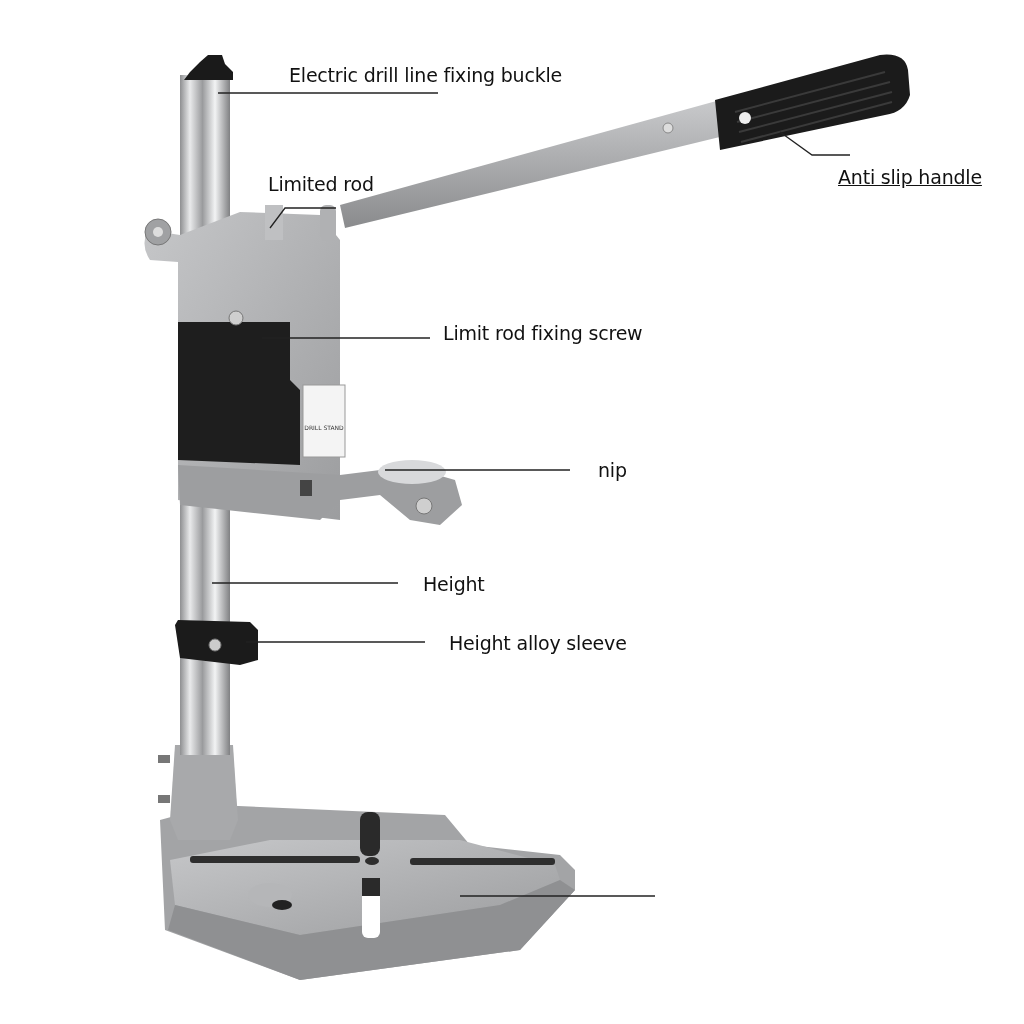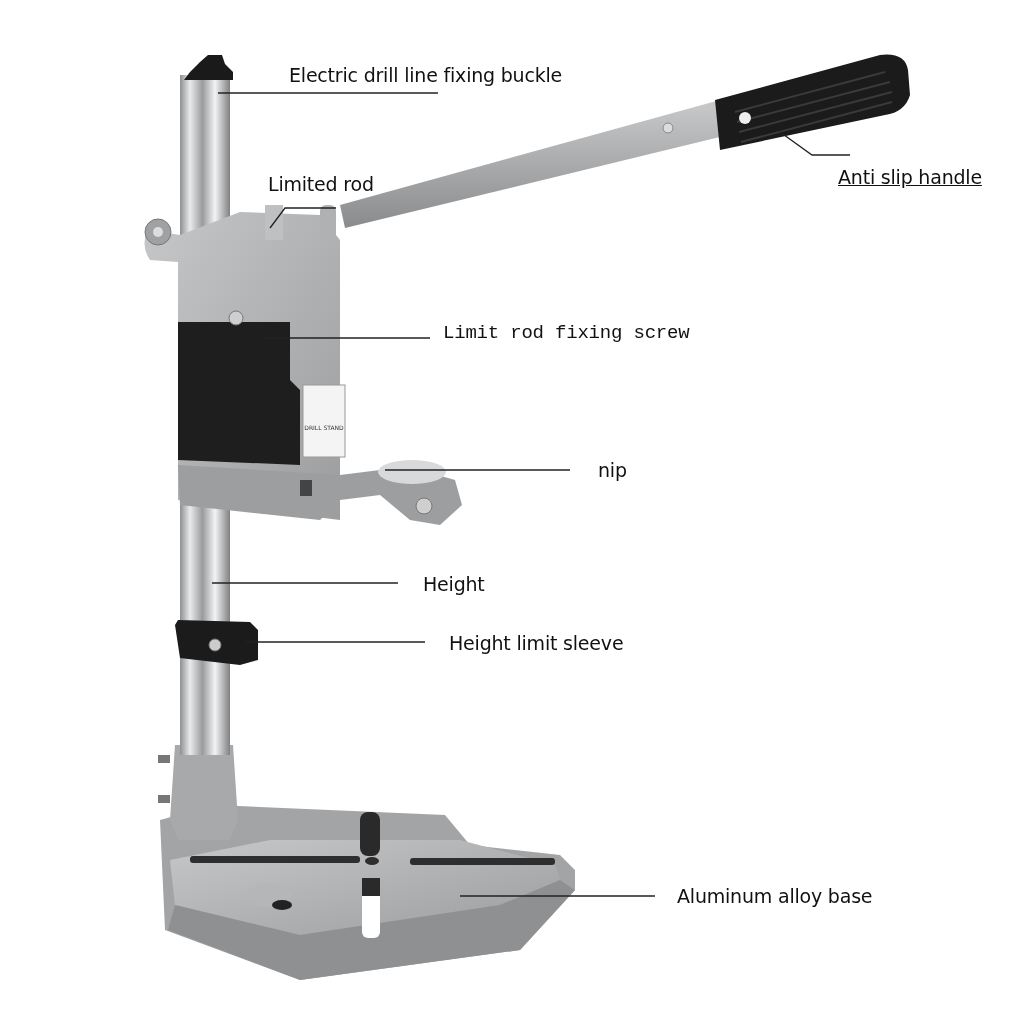--- a/index.html
+++ b/index.html
@@ -96,18 +96,17 @@
       <line x1="385" y1="470" x2="570" y2="470"></line>
       <line x1="212" y1="583" x2="398" y2="583"></line>
       <line x1="246" y1="642" x2="425" y2="642"></line>
       <line x1="460" y1="896" x2="655" y2="896"></line>
     </g>
   </svg>
 
   <div class="label" style="left:289px; top:64px;">Electric drill line fixing buckle</div>
   <div class="label" style="left:268px; top:173px;">Limited rod</div>
   <div class="label" style="left:838px; top:166px;text-decoration:underline;">Anti slip handle</div>
-  <div class="label" style="left:443px; top:322px;font-family:Liberation Mono, monospace;">Limit rod fixing screw</div>
+  <div class="label" style="left:443px; top:322px;">Limit rod fixing screw</div>
   <div class="label" style="left:598px; top:459px;text-align:center;">nip</div>
   <div class="label" style="left:423px; top:573px;">Height</div>
-  <div class="label" style="left:449px; top:632px;">Height limit sleeve</div>
-  <div class="label" style="left:677px; top:885px;">Aluminum alloy base</div>
+  <div class="label" style="left:449px; top:632px;">Height alloy sleeve</div>
 </div>
 
 </body></html>

